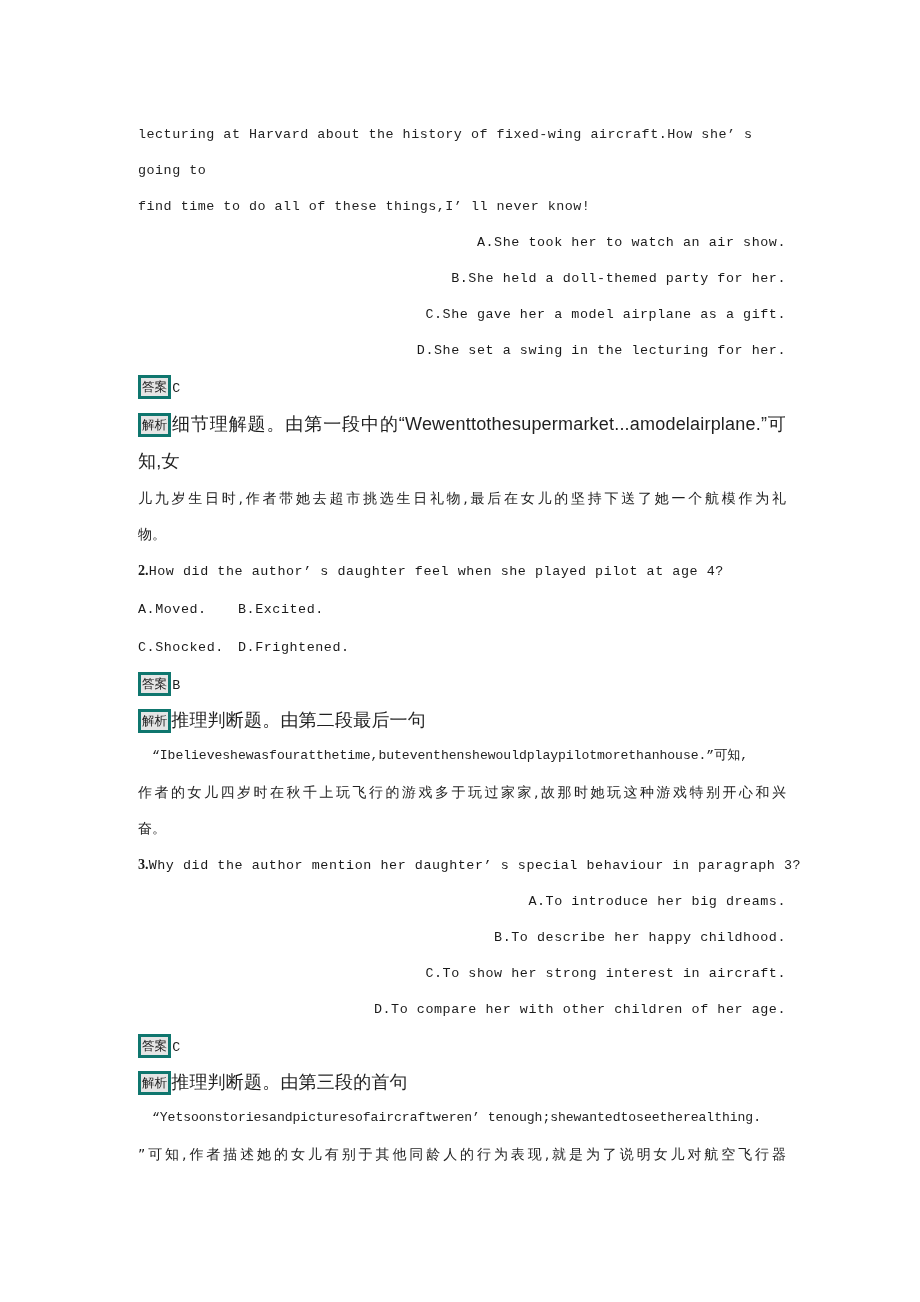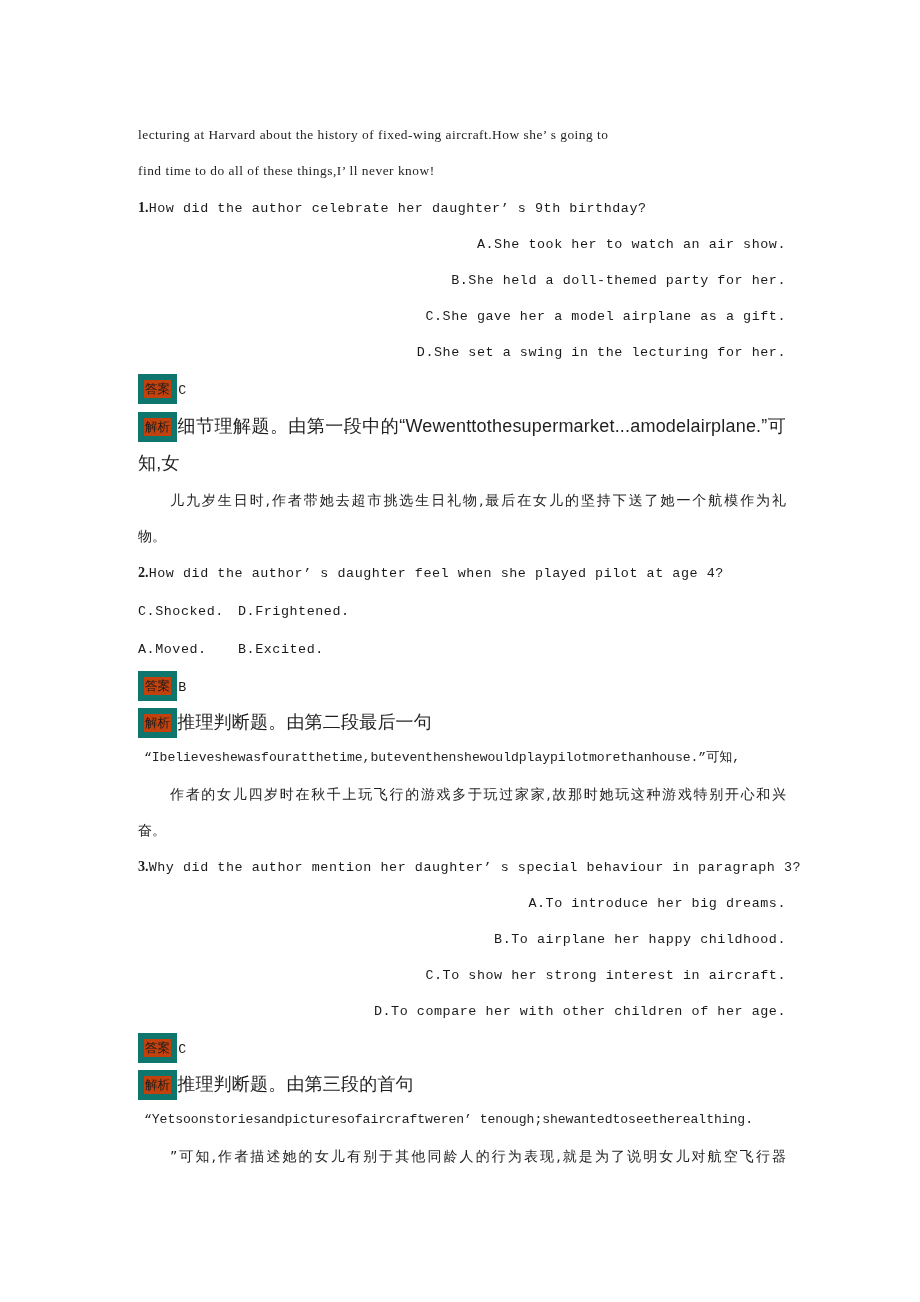--- a/index.html
+++ b/index.html
@@ -16,21 +16,21 @@
     color: #1a1a1a;
     overflow: hidden;
   }
   .page {
     position: absolute;
     left: 138px;
     top: 0;
     width: 648px;
   }
   .passage-line {
-    font-family: Liberation Serif, serif;
+    font-family: Liberation Mono, monospace;
     font-size: 13.4px;
     line-height: 36px;
     letter-spacing: 0.5px;
     color: #232323;
   }
   .passage-line.first {
     padding-top: 117px;
     line-height: 0;
     height: 0;
   }
@@ -74,22 +74,22 @@
   .opt-2col .cell:last-child {
     width: auto;
   }
   
   .ans-row {
     line-height: 35px;
     white-space: nowrap;
   }
   .tag {
     display: inline-block;
-    border: 6px solid #0f766e;
-    background: #c2410c;
+    border: 3px solid #0f766e;
+    background: #e5e5e5;
     font-family: "DejaVu Sans", "Liberation Sans", sans-serif;
     font-size: 12.6px;
     line-height: 15px;
     padding: 1px 1px 2px 1px;
     color: #1c1c1c;
     vertical-align: 1px;
     letter-spacing: 0;
   }
   .ans-letter {
     font-family: "Liberation Mono", "DejaVu Sans Mono", monospace;
@@ -104,51 +104,49 @@
     color: #1f1f1f;
   }
   .para-cn {
     font-family: "DejaVu Sans", "Liberation Sans", sans-serif;
     font-size: 14px;
     line-height: 36px;
     color: #1f1f1f;
     text-align: justify;
     text-align-last: left;
   }
-  .para-cn.jf { text-align-last: justify; margin-left: 32px; }
+  .para-cn.jf { text-align-last: justify; }
   .quote-en {
     font-family: "Liberation Mono", "DejaVu Sans Mono", monospace;
     font-size: 13.1px;
     line-height: 36px;
     letter-spacing: 0.2px;
     color: #232323;
     white-space: nowrap;
+    margin-left: 8px;
   }
   .quote-en.tight { letter-spacing: -0.05px; }
   .indent-q { padding-left: 6px; }
   .mixed {
     line-height: 36px;
     text-align: justify;
   }
 </style>
 </head>
 <body>
 
 <div class="page">
 
   <div>
     <div class="passage-line first"></div>
     <div class="passage-line">lecturing at Harvard about the history of fixed-wing aircraft.How she’ s going to</div>
     <div class="passage-line">find time to do all of these things,I’ ll never know!</div>
   </div>
 
   <div>
-    <div class="q-stem">
-      <span class="q-num">1.</span><span class="q-text">How did the author celebrate her daughter’ s 9th birthday?</span>
-    </div>
     <div class="opt">A.She took her to watch an air show.</div>
     <div class="opt">B.She held a doll-themed party for her.</div>
     <div class="opt">C.She gave her a model airplane as a gift.</div>
     <div class="opt">D.She set a swing in the lecturing for her.</div>
 
     <div class="ans-row">
       <span class="tag">答案</span><span class="ans-letter">C</span>
     </div>
 
     <div class="mixed">
@@ -156,44 +154,44 @@
     </div>
     <div class="para-cn jf">儿九岁生日时,作者带她去超市挑选生日礼物,最后在女儿的坚持下送了她一个航模作为礼</div>
     <div class="para-cn">物。</div>
   </div>
 
   <div>
     <div class="q-stem">
       <span class="q-num">2.</span><span class="q-text">How did the author’ s daughter feel when she played pilot at age 4?</span>
     </div>
     <div class="opt-2col">
+      <span class="cell">A.Moved.</span><span class="cell">B.Excited.</span>
+    </div>
+    <div class="opt-2col">
       <span class="cell">C.Shocked.</span><span class="cell">D.Frightened.</span>
-    </div>
-    <div class="opt-2col">
-      <span class="cell">A.Moved.</span><span class="cell">B.Excited.</span>
     </div>
 
     <div class="ans-row">
       <span class="tag">答案</span><span class="ans-letter">B</span>
     </div>
 
     <div class="ans-row">
       <span class="tag">解析</span><span class="cn">推理判断题。由第二段最后一句</span>
     </div>
     <div class="quote-en tight indent-q">“Ibelieveshewasfouratthetime,buteventhenshewouldplaypilotmorethanhouse.”可知,</div>
     <div class="para-cn jf">作者的女儿四岁时在秋千上玩飞行的游戏多于玩过家家,故那时她玩这种游戏特别开心和兴</div>
     <div class="para-cn">奋。</div>
   </div>
 
   <div>
     <div class="q-stem">
       <span class="q-num">3.</span><span class="q-text">Why did the author mention her daughter’ s special behaviour in paragraph 3?</span>
     </div>
     <div class="opt">A.To introduce her big dreams.</div>
-    <div class="opt">B.To airplane her happy childhood.</div>
+    <div class="opt">B.To describe her happy childhood.</div>
     <div class="opt">C.To show her strong interest in aircraft.</div>
     <div class="opt">D.To compare her with other children of her age.</div>
 
     <div class="ans-row">
       <span class="tag">答案</span><span class="ans-letter">C</span>
     </div>
 
     <div class="ans-row">
       <span class="tag">解析</span><span class="cn">推理判断题。由第三段的首句</span>
     </div>

